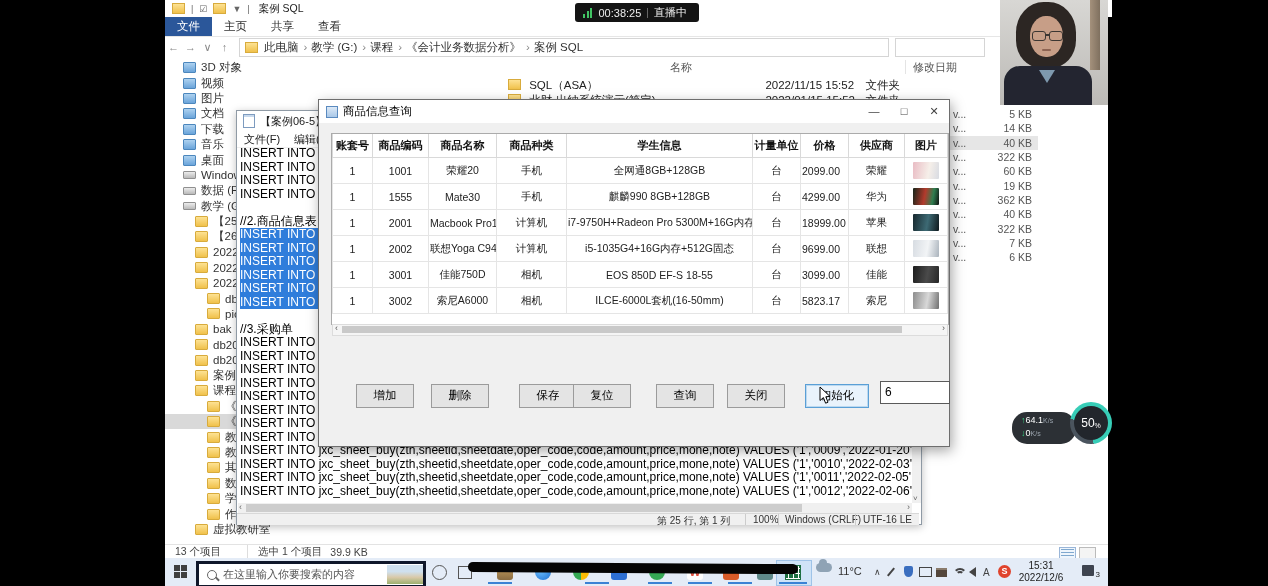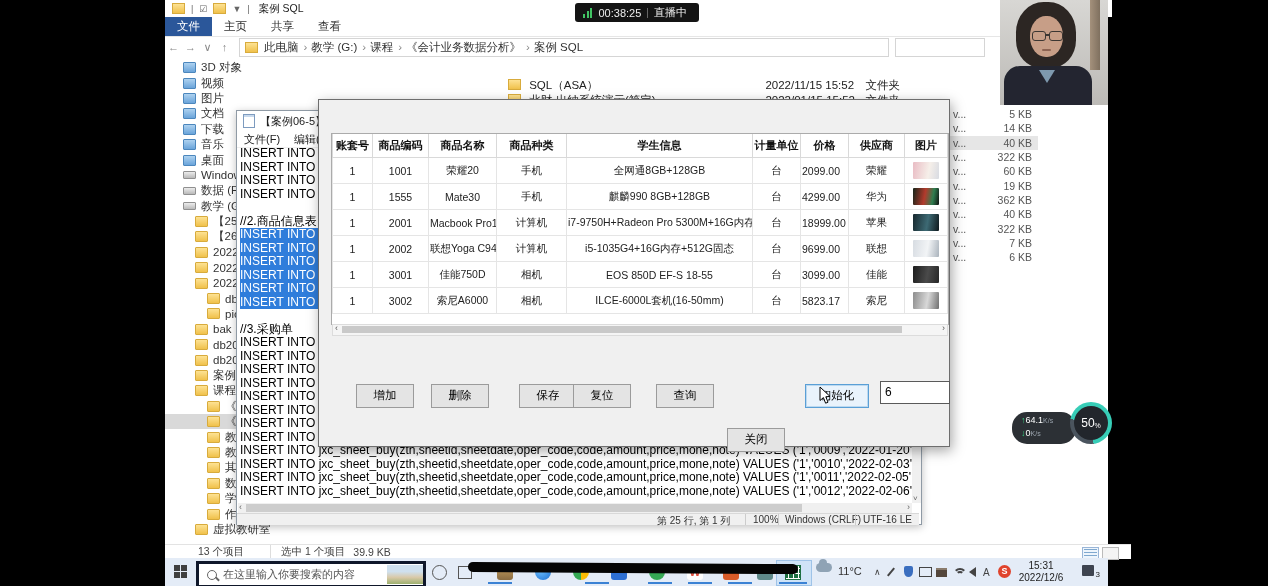--- a/index.html
+++ b/index.html
@@ -42,21 +42,21 @@
   .lib{background:linear-gradient(#aed2f0,#6aa4da);border:1px solid #4c87bd;}
   .drive{background:linear-gradient(#ececec,#b9b9b9);border:1px solid #909090;height:6px;}
 
   
   #sizerows{left:950px;top:107px;width:88px;}
   .srow{display:flex;height:14.3px;align-items:center;font-size:10.5px;color:#555;}
   .srow.sel{background:#e6e6e6;}
   .stype{width:26px;padding-left:3px;overflow:hidden;}
   .ssize{flex:1;text-align:right;padding-right:6px;}
 
-  #expstatus{left:165px;top:544px;width:943px;height:14px;border-top:1px solid #e3e3e3;background:#fff;font-size:10.5px;color:#444;display:flex;align-items:center;padding-left:23px;}
+  #expstatus{left:165px;top:544px;width:943px;height:14px;border-top:1px solid #e3e3e3;background:#fff;font-size:10.5px;color:#444;display:flex;align-items:center;}
   #expstatus .s1{margin-left:10px;}
   #expstatus .s2{margin-left:26px;border-left:1px solid #ddd;padding-left:10px;}
   #expstatus .s3{margin-left:8px;}
   .viewico{position:absolute;top:2px;width:15px;height:11px;border:1px solid #9ab6d8;background:#eef5fc;}
   .viewico.v1{right:32px;background-image:repeating-linear-gradient(#7fa8cf 0 1px,transparent 1px 3px);background-size:13px 9px;background-position:1px 1px;background-repeat:no-repeat;}
   .viewico.v2{right:12px;border-color:#bbb;background:#f4f4f4;}
 
   
   #notepad{left:236px;top:110px;width:684px;height:413px;background:#fff;border:1px solid #8f9aa5;box-shadow:0 2px 8px rgba(0,0,0,.25);z-index:2;}
   #nptitle{left:0;top:0;width:100%;height:20px;display:flex;align-items:center;font-size:11px;color:#222;background:#fff;}
@@ -192,20 +192,27 @@
         <span class="qicon"></span>
         <span class="crumb">此电脑</span>
         <span class="crumb">教学 (G:)</span>
         <span class="crumb">课程</span>
         <span class="crumb">《会计业务数据分析》</span>
         <span class="crumb">案例 SQL</span>
       </div>
       <div id="searchbox"></div>
     </div>
 
+    <div class="abs" id="colheads">
+      <span style="left:170px">名称</span>
+      <span style="left:413px">修改日期</span>
+      <span style="left:510px">类型</span>
+      <span class="colsep" style="left:405px"></span>
+      <span class="colsep" style="left:503px"></span>
+    </div>
 
     <div class="frow" style="left:340px;top:78px;">
       <span class="qicon"></span>
       <span style="display:inline-block;width:233px;">SQL（ASA）</span>
       <span style="display:inline-block;width:97px;">2022/11/15 15:52</span>
       <span>文件夹</span>
     </div>
     <div class="frow" style="left:340px;top:93px;">
       <span class="qicon"></span>
       <span style="display:inline-block;width:233px;">北财-出纳系统演示(简定)</span>
@@ -450,20 +457,27 @@
       <span class="npsep" style="left:508px"></span>
       <span style="left:516px">100%</span>
       <span class="npsep" style="left:541px"></span>
       <span style="left:548px">Windows (CRLF)</span>
       <span class="npsep" style="left:618px"></span>
       <span style="left:626px">UTF-16 LE</span>
     </div>
   </div>
 
   <div class="abs" id="dialog">
+    <div class="abs" id="dlgtitle">
+      <span class="dlgico"></span>
+      <span>商品信息查询</span>
+      <span class="dlgctl" style="right:60px">—</span>
+      <span class="dlgctl" style="right:30px">□</span>
+      <span class="dlgctl" style="right:0">✕</span>
+    </div>
     <div class="abs" id="tablebox">
       <table class="grid">
         <colgroup>
           <col style="width:40px">
             <col style="width:56px">
             <col style="width:68px">
             <col style="width:70px">
           <col style="width:186px">
             <col style="width:48px">
             <col style="width:48px">
@@ -572,21 +586,21 @@
       <div class="thumb"></div>
       <span class="ar" style="right:2px">›</span>
     </div>
     <div>
 
     <div class="dlgbtn" style="left: 37px;">增加</div>
         <div class="dlgbtn" style="left: 112px;">删除</div>
         <div class="dlgbtn" style="left: 200px;">保存</div>
         <div class="dlgbtn" style="left: 254px;">复位</div>
         <div class="dlgbtn" style="left: 337px;">查询</div>
-        <div class="dlgbtn" style="left: 408px; margin-top: 44px;">关闭</div>
+        <div class="dlgbtn" style="left: 408px;">关闭</div>
         <div class="dlgbtn focused" style="left: 486px;">初始化</div>
       </div>
     <div class="abs" id="dlginput">6</div>
   </div>
 
   <div class="abs" id="webcam">
     <div id="door"></div>
     <div id="hair"></div>
     <div id="face"></div>
     <div class="lens" style="left:32px"></div>

